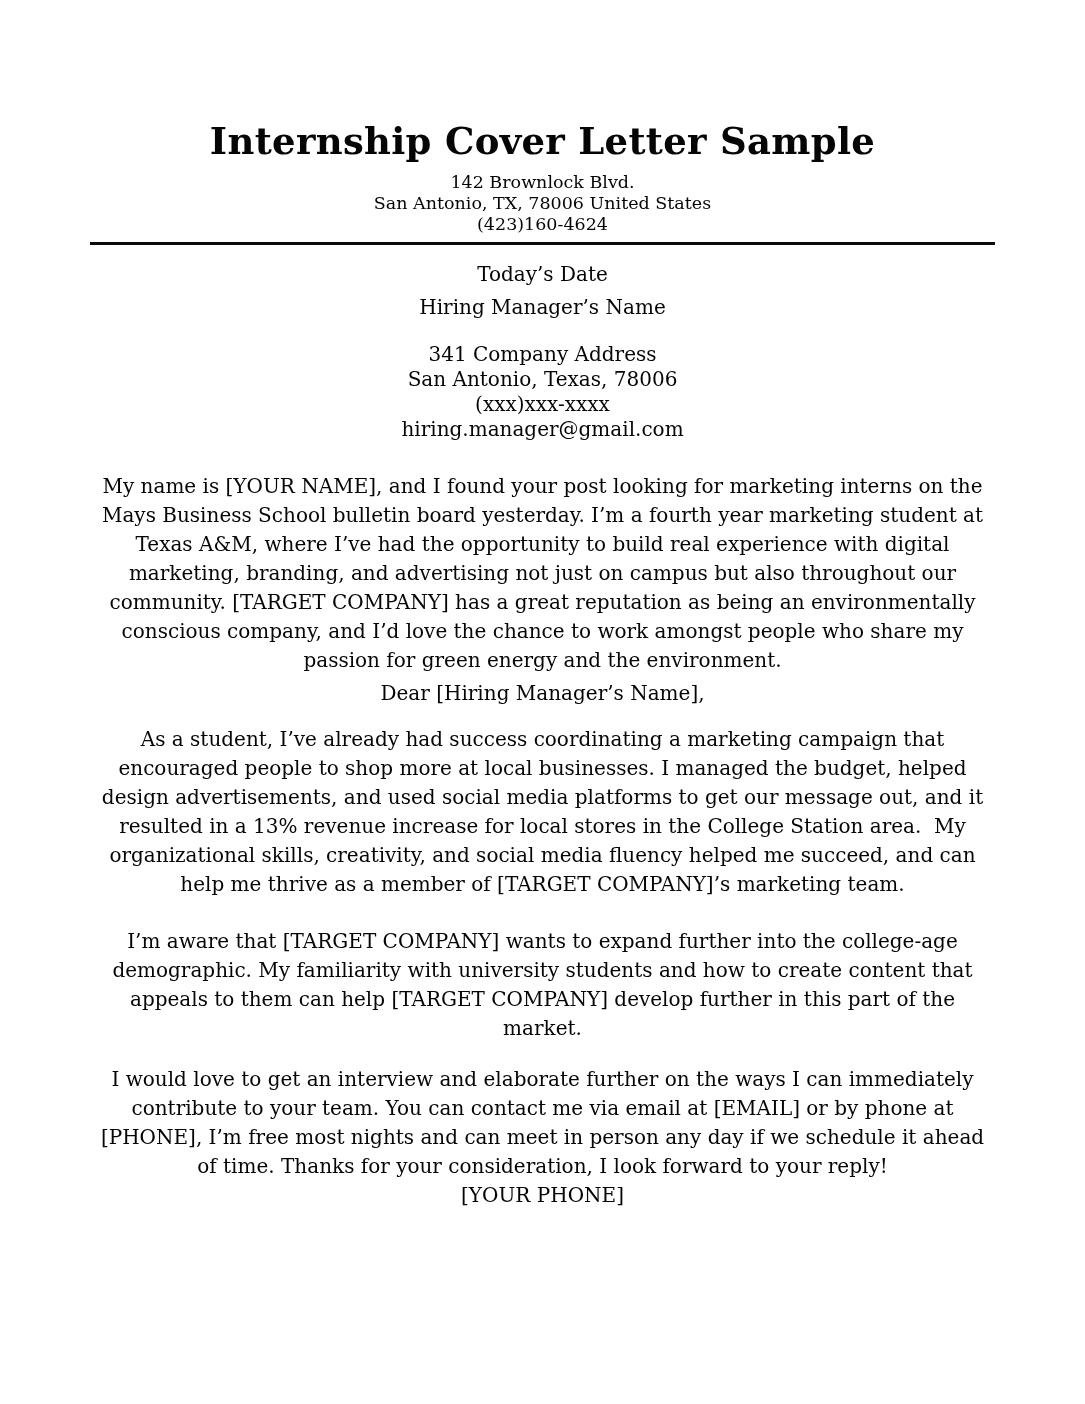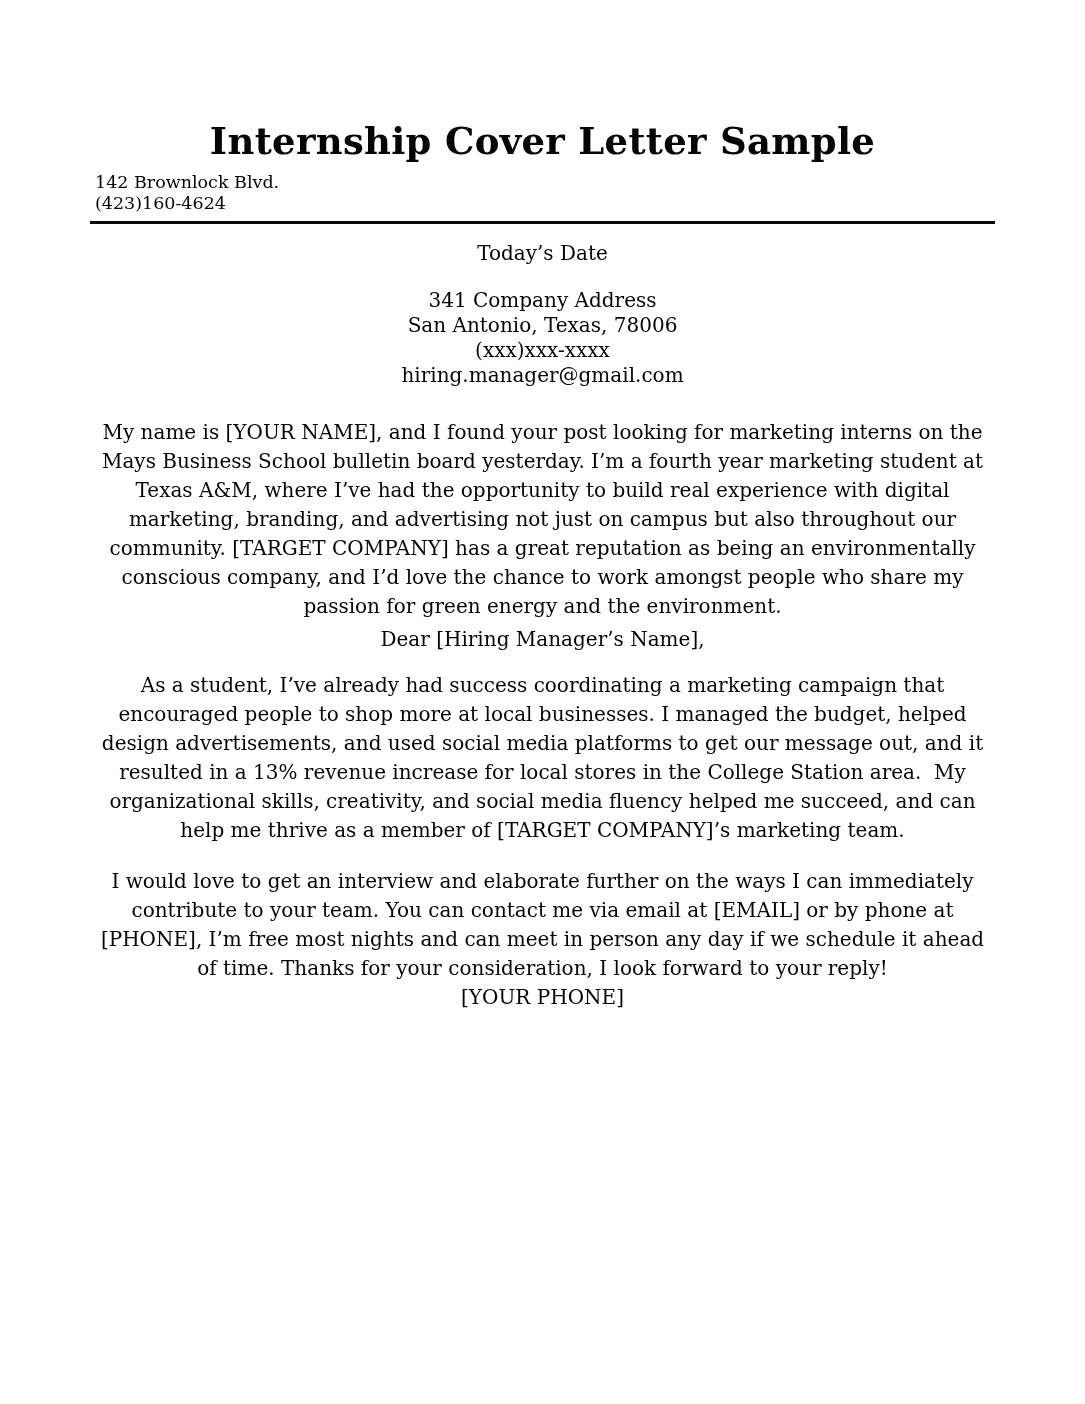--- a/index.html
+++ b/index.html
@@ -24,20 +24,21 @@
     margin: 0;
     text-align: center;
     font-size: 37px;
     line-height: 44px;
     font-weight: bold;
     letter-spacing: 0.3px;
     white-space: nowrap;
   }
   .sender-contact {
     margin-top: 9px;
+    text-align: center;
     font-size: 17.5px;
     line-height: 21px;
   }
   .sender-contact div { white-space: nowrap; }
   .header-divider {
     border: none;
     border-top: 3px solid #0a0a0a;
     margin: 7px -5px 0 -5px;
     height: 0;
   }
@@ -62,27 +63,29 @@
 </style>
 </head>
 <body>
 
 <div class="page">
 
   <h1 class="letter-title">Internship Cover Letter Sample</h1>
 
   <div class="sender-contact">
     <div>142 Brownlock Blvd.</div>
+    <div>San Antonio, TX, 78006 United States</div>
     <div>(423)160-4624</div>
   </div>
 
   <hr class="header-divider">
 
   <p class="p date-line">Today’s Date</p>
 
+  <p class="p recipient-name">Hiring Manager’s Name</p>
 
   <p class="p recipient-address">341 Company Address
 San Antonio, Texas, 78006
 (xxx)xxx-xxxx
 hiring.manager@gmail.com</p>
 
   <p class="p para-1">My name is [YOUR NAME], and I found your post looking for marketing interns on the
 Mays Business School bulletin board yesterday. I’m a fourth year marketing student at
 Texas A&amp;M, where I’ve had the opportunity to build real experience with digital
 marketing, branding, and advertising not just on campus but also throughout our
@@ -92,20 +95,24 @@
 
   <p class="p salutation">Dear [Hiring Manager’s Name],</p>
 
   <p class="p para-2">As a student, I’ve already had success coordinating a marketing campaign that
 encouraged people to shop more at local businesses. I managed the budget, helped
 design advertisements, and used social media platforms to get our message out, and it
 resulted in a 13% revenue increase for local stores in the College Station area.  My
 organizational skills, creativity, and social media fluency helped me succeed, and can
 help me thrive as a member of [TARGET COMPANY]’s marketing team.</p>
 
+  <p class="p para-3">I’m aware that [TARGET COMPANY] wants to expand further into the college-age
+demographic. My familiarity with university students and how to create content that
+appeals to them can help [TARGET COMPANY] develop further in this part of the
+market.</p>
 
   <p class="p para-4">I would love to get an interview and elaborate further on the ways I can immediately
 contribute to your team. You can contact me via email at [EMAIL] or by phone at
 [PHONE], I’m free most nights and can meet in person any day if we schedule it ahead
 of time. Thanks for your consideration, I look forward to your reply!</p>
 
 
   <p class="p signature">[YOUR PHONE]</p>
 
 </div>

